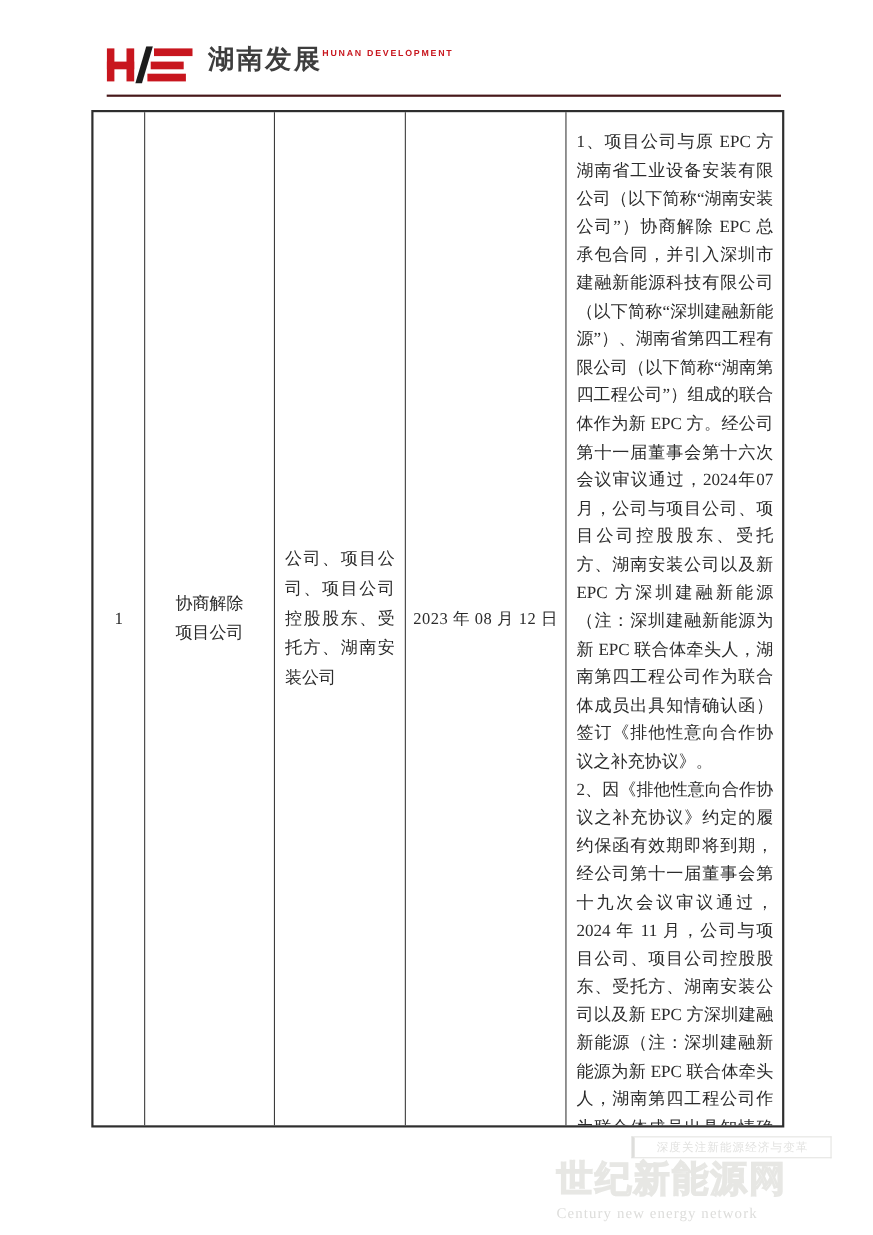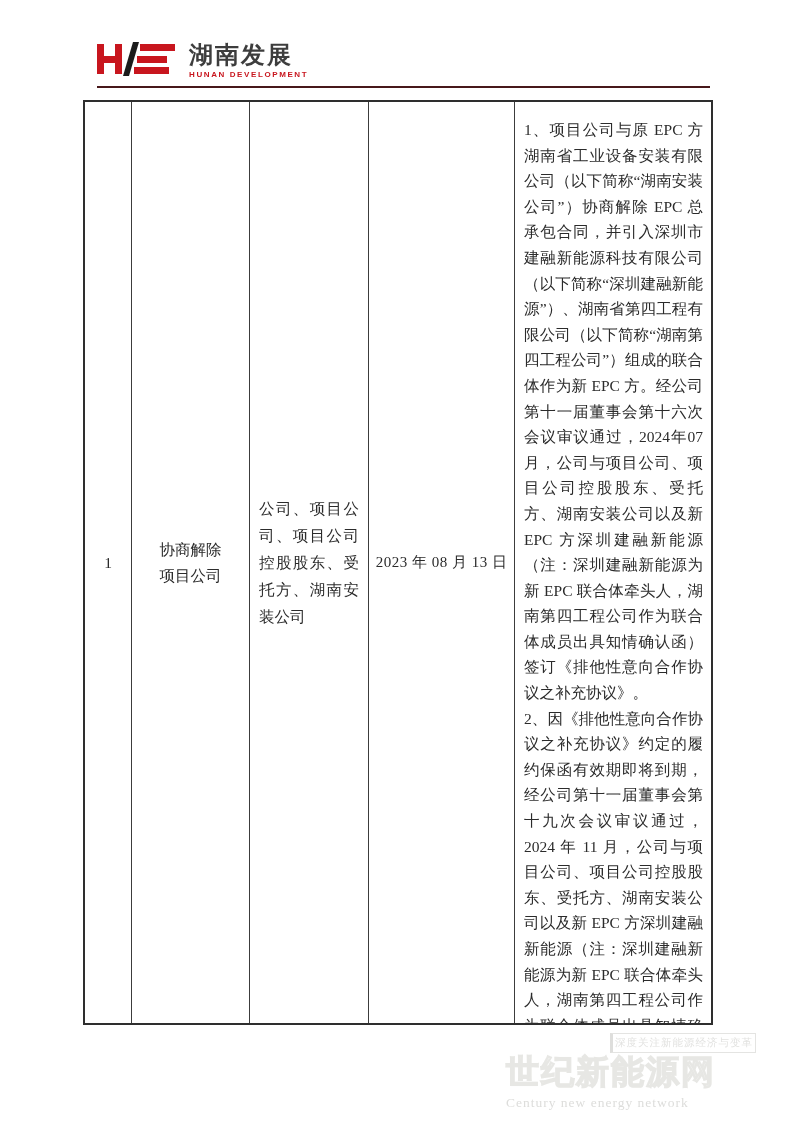--- a/index.html
+++ b/index.html
@@ -9,21 +9,21 @@
     background: #ffffff;
     font-family: "Liberation Serif", "DejaVu Serif", serif;
     color: #2b2b2b;
     overflow: hidden;
   }
 
   
   .header { position: absolute; left: 97px; top: 42px; width: 613px; }
   .logo-row { display: flex; align-items: flex-start; gap: 12px; }
   .logo-mark { width: 80px; height: 34px; position: relative; flex: 0 0 auto; }
-  .logo-text-block { display: flex; flex-direction: column; }
+  .logo-text-block { display: flex; flex-direction: row; }
   .logo-title {
     font-family: "Liberation Sans", sans-serif;
     font-weight: 700; font-size: 24px; line-height: 26px;
     color: #3d3d3d; letter-spacing: 2px;
   }
   .logo-subtitle {
     font-family: "Liberation Sans", sans-serif;
     font-weight: 700; font-size: 8px; letter-spacing: 1.6px;
     color: #c8161e; margin-top: 2px;
   }
@@ -66,21 +66,21 @@
   .cell.content p { text-align: justify; }
 
   
   .watermark { position: absolute; right: 28px; bottom: 0; width: 260px; height: 90px; }
   .wm-tagline {
     position: absolute; right: 10px; top: 0;
     border: 1px solid #e4e4e2; border-left: 3px solid #dededc;
     color: #e2e2e0;
     font-family: "Liberation Sans", sans-serif;
     font-size: 10.5px; letter-spacing: 1px;
-    padding: 2px 2px; white-space: nowrap;
+    padding: 2px 20px; white-space: nowrap;
   }
   .wm-title {
     position: absolute; left: 0; top: 17px; width: 100%;
     font-weight: 700; font-size: 33px; letter-spacing: 2px;
     white-space: nowrap;
     color: #fdfdfc;
     -webkit-text-stroke: 1.3px #e7e7e4;
     text-shadow: 0 0 1px #ececea;
   }
   .wm-subtitle {
@@ -125,21 +125,21 @@
   <div class="cell center">
     <div class="agreement-line">协商解除</div>
     <div class="agreement-line">项目公司</div>
   </div>
 
   <div class="cell parties">
     <div class="inner">公司、项目公司、项目公司控股股东、受托方、湖南安装公司</div>
   </div>
 
   <div class="cell center date">
-    <span>2023 年 08 月 13 日</span>
+    <span>2023 年 08 月 12 日</span>
   </div>
 
   <div class="cell content">
     <p>1、项目公司与原 EPC 方湖南省工业设备安装有限公司（以下简称“湖南安装公司”）协商解除 EPC 总承包合同，并引入深圳市建融新能源科技有限公司（以下简称“深圳建融新能源”）、湖南省第四工程有限公司（以下简称“湖南第四工程公司”）组成的联合体作为新 EPC 方。经公司第十一届董事会第十六次会议审议通过，2024年07月，公司与项目公司、项目公司控股股东、受托方、湖南安装公司以及新 EPC 方深圳建融新能源（注：深圳建融新能源为新 EPC 联合体牵头人，湖南第四工程公司作为联合体成员出具知情确认函）签订《排他性意向合作协议之补充协议》。</p>
     <p>2、因《排他性意向合作协议之补充协议》约定的履约保函有效期即将到期，经公司第十一届董事会第十九次会议审议通过，2024 年 11 月，公司与项目公司、项目公司控股股东、受托方、湖南安装公司以及新 EPC 方深圳建融新能源（注：深圳建融新能源为新 EPC 联合体牵头人，湖南第四工程公司作为联合体成员出具知情确认函）签订《排他性意向合作协议之补充协议二》。</p>
 
   </div>
 </div>
 
 <div class="watermark">

